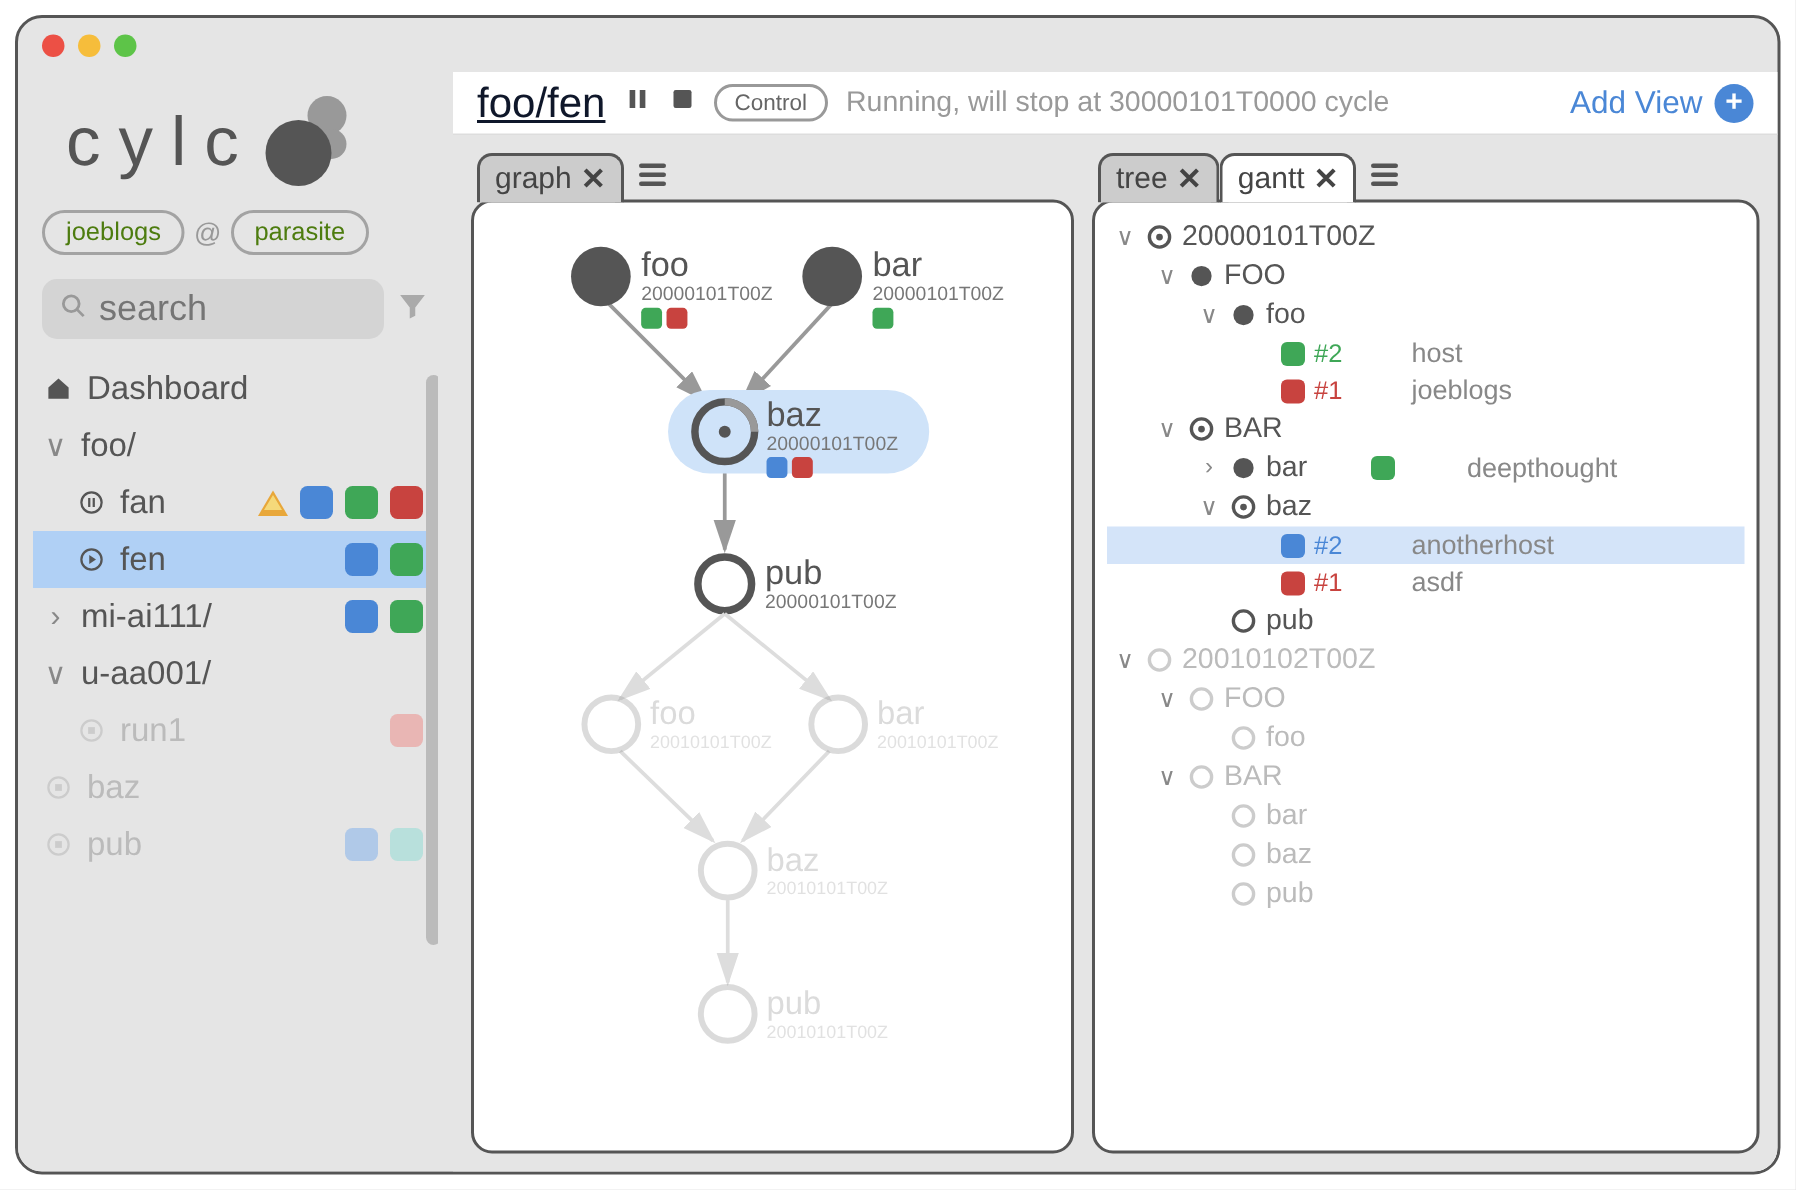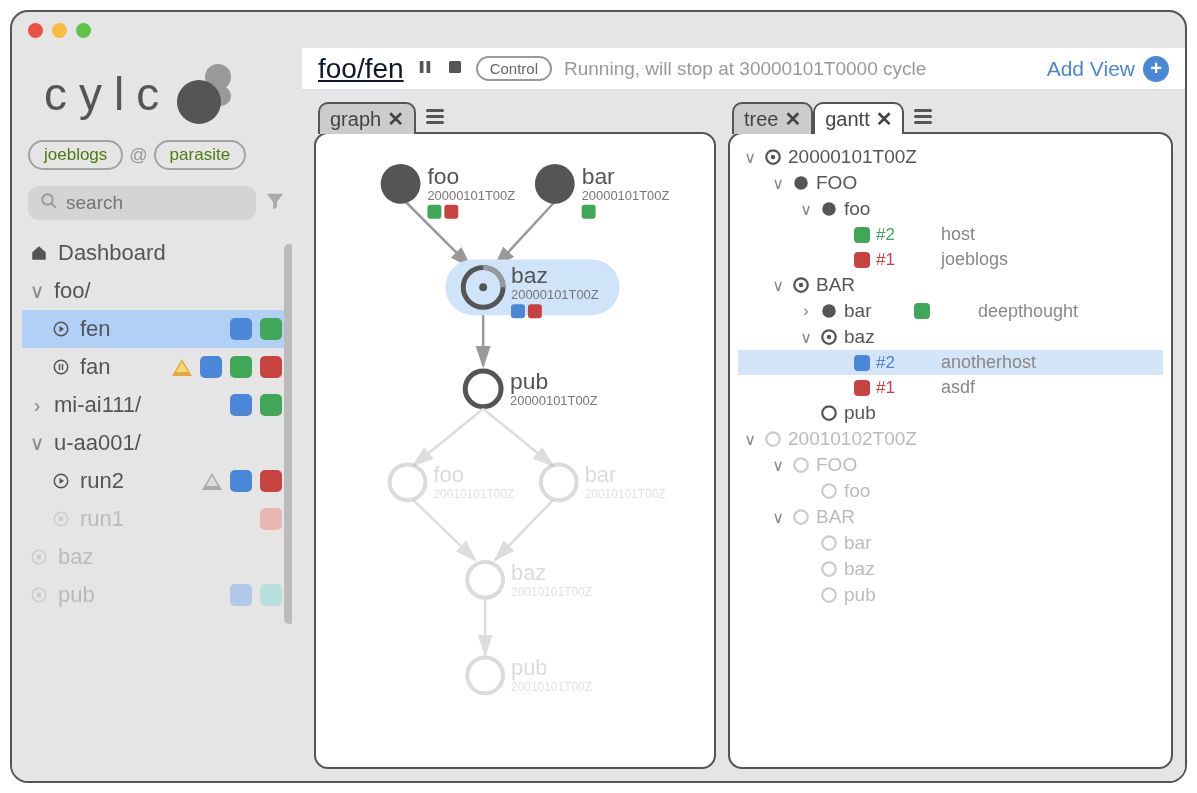--- a/index.html
+++ b/index.html
@@ -17,21 +17,21 @@
 .logo-circles { position: relative; width: 70px; height: 60px; }
 .logo-circles .c1 { position: absolute; width: 44px; height: 44px; border-radius: 50%; background: #555; left: 0; top: 16px; }
 .logo-circles .c2 { position: absolute; width: 20px; height: 20px; border-radius: 50%; background: #999; left: 34px; top: 22px; }
 .logo-circles .c3 { position: absolute; width: 26px; height: 26px; border-radius: 50%; background: #999; left: 28px; top: 0; }
 .pill-row { display: flex; align-items: center; gap: 6px; margin: 0 0 16px 6px; }
 .pill { border: 2px solid #a3a3a3; border-radius: 16px; padding: 3px 14px; font-size: 17px; color: #4d7c0f; background: #e5e5e5; }
 .at { font-size: 18px; color: #999; }
 .search-row { display: flex; align-items: center; gap: 8px; margin: 0 6px 14px 6px; }
 .search-box { flex: 1; display: flex; align-items: center; background: #d4d4d4; border-radius: 10px; padding: 6px 12px; gap: 8px; }
 .search-box svg { width: 18px; height: 18px; }
-.search-input { border: none; background: transparent; font-size: 19px; color: #404040; outline: none; width: 100%; }
+.search-input { border: none; background: transparent; font-size: 24px; color: #404040; outline: none; width: 100%; }
 .filter-icon svg { width: 22px; height: 22px; }
 .nav-list { flex: 1; overflow: hidden; position: relative; }
 .nav-item { display: flex; align-items: center; padding: 6px 10px 6px 6px; font-size: 22px; color: #555; gap: 8px; }
 .nav-item.sel { background: #b0d0f5; }
 .nav-item.faded { color: #bbb; }
 .nav-icon { width: 22px; display: inline-flex; justify-content: center; align-items: center; }
 .nav-icon svg { width: 18px; height: 18px; }
 .nav-spacer { flex: 1; }
 .chip { width: 22px; height: 22px; border-radius: 5px; display: inline-block; }
 .chip.sm { width: 16px; height: 16px; border-radius: 4px; }
@@ -138,75 +138,62 @@
               </svg>
           </span>
           <span>Dashboard</span>
         </div>
 
         <div class="nav-item">
           <span class="caret">∨</span>
           <span>foo/</span>
         </div>
 
-        <div class="nav-item sel indent1">
-          <span class="nav-icon">
-            <svg viewBox="0 0 24 24" fill="none" stroke="#555" stroke-width="2">
-                <circle cx="12" cy="12" r="9"></circle>
-                <path fill="#555" stroke="none" d="M10 8l6 4-6 4z"></path>
-              </svg>
-          </span>
-          <span>fen</span>
-          <span class="nav-spacer"></span>
-          <span class="chip blue"></span>
-          <span class="chip green"></span>
-        </div>
-
         <div class="nav-item indent1">
           <span class="nav-icon">
             <svg viewBox="0 0 24 24" fill="none" stroke="#555" stroke-width="2">
                 <circle cx="12" cy="12" r="9"></circle>
                 <rect x="9" y="8" width="2" height="8" fill="#555" stroke="none"></rect>
                 <rect x="13" y="8" width="2" height="8" fill="#555" stroke="none"></rect>
               </svg>
           </span>
           <span>fan</span>
           <span class="nav-spacer"></span>
           <span class="warn-tri"></span>
           <span class="chip blue"></span>
           <span class="chip green"></span>
           <span class="chip red"></span>
         </div>
 
+        <div class="nav-item sel indent1">
+          <span class="nav-icon">
+            <svg viewBox="0 0 24 24" fill="none" stroke="#555" stroke-width="2">
+                <circle cx="12" cy="12" r="9"></circle>
+                <path fill="#555" stroke="none" d="M10 8l6 4-6 4z"></path>
+              </svg>
+          </span>
+          <span>fen</span>
+          <span class="nav-spacer"></span>
+          <span class="chip blue"></span>
+          <span class="chip green"></span>
+        </div>
+
         <div class="nav-item">
           <span class="caret">›</span>
           <span>mi-ai111/</span>
           <span class="nav-spacer"></span>
           <span class="chip blue"></span>
           <span class="chip green"></span>
         </div>
 
         <div class="nav-item">
           <span class="caret">∨</span>
           <span>u-aa001/</span>
         </div>
 
-        <div class="nav-item indent1">
-          <span class="nav-icon">
-            <svg viewBox="0 0 24 24" fill="none" stroke="#555" stroke-width="2">
-                <circle cx="12" cy="12" r="9"></circle>
-                <path fill="#555" stroke="none" d="M10 8l6 4-6 4z"></path>
-              </svg>
-          </span>
-          <span>run2</span>
-          <span class="nav-spacer"></span>
-          <span class="warn-tri grey"></span>
-          <span class="chip blue"></span>
-          <span class="chip red"></span>
-        </div>
 
         <div class="nav-item indent1 faded">
           <span class="nav-icon">
             <svg viewBox="0 0 24 24" fill="none" stroke="#ccc" stroke-width="2">
                 <circle cx="12" cy="12" r="9"></circle>
                 <rect x="9" y="9" width="6" height="6" fill="#ccc" stroke="none"></rect>
               </svg>
           </span>
           <span>run1</span>
           <span class="nav-spacer"></span>

